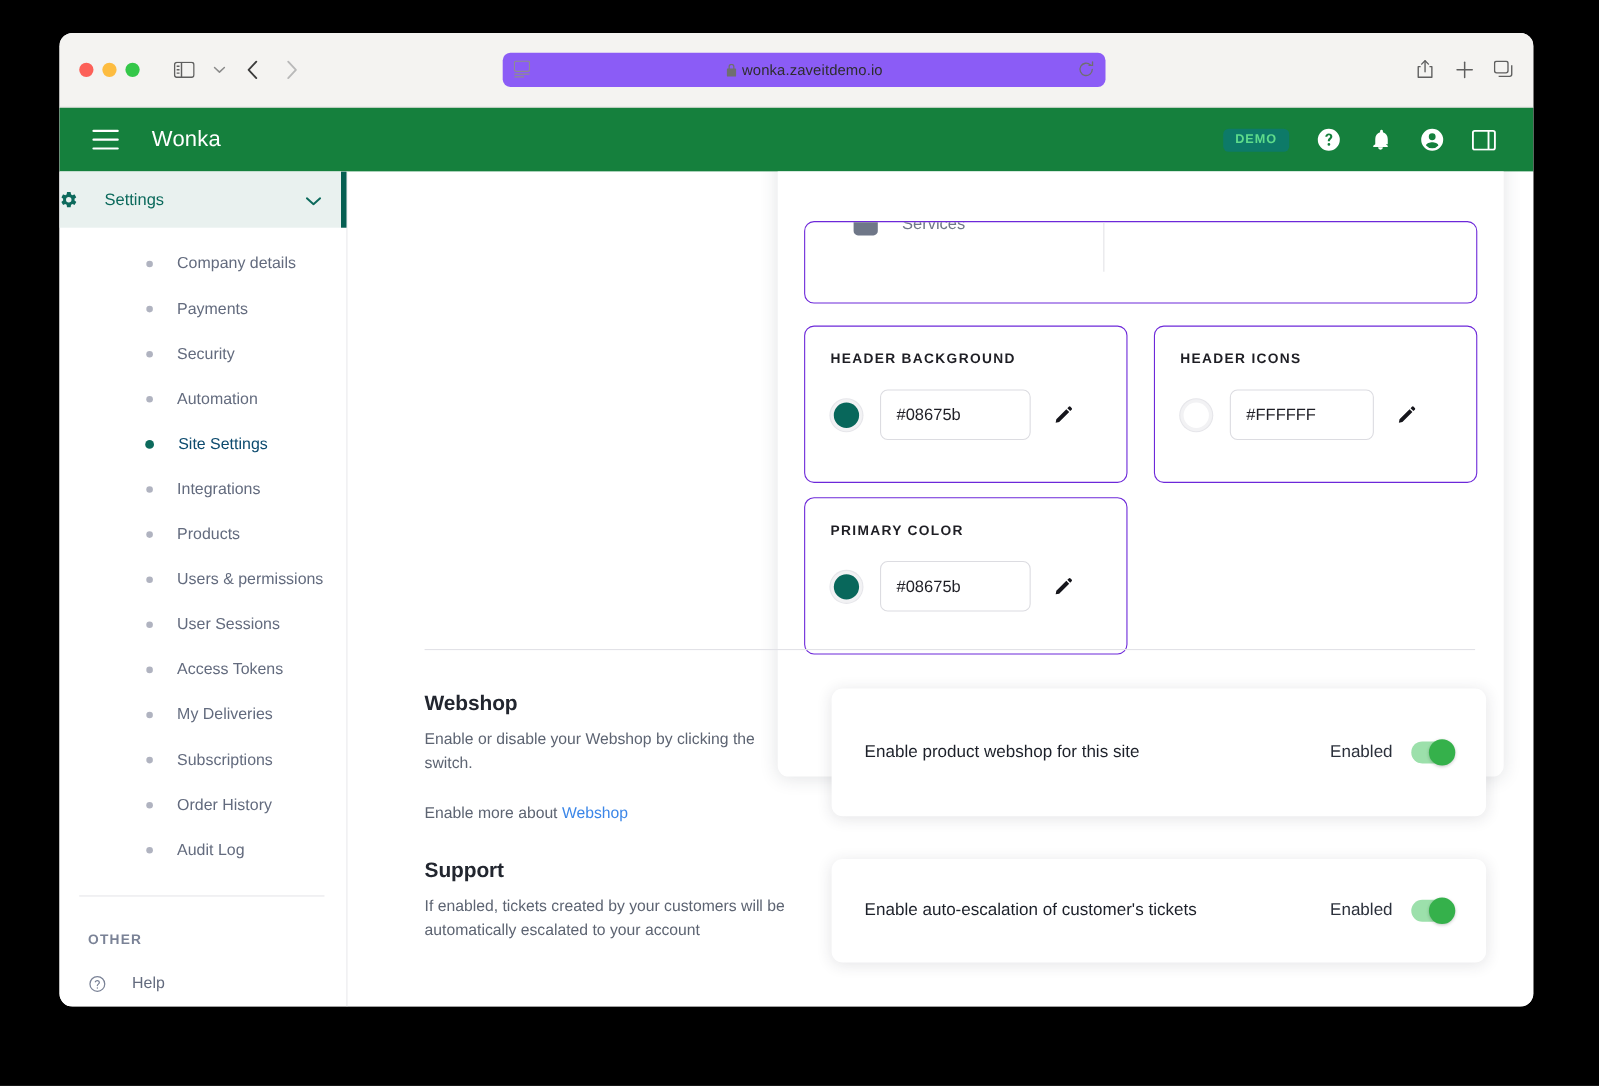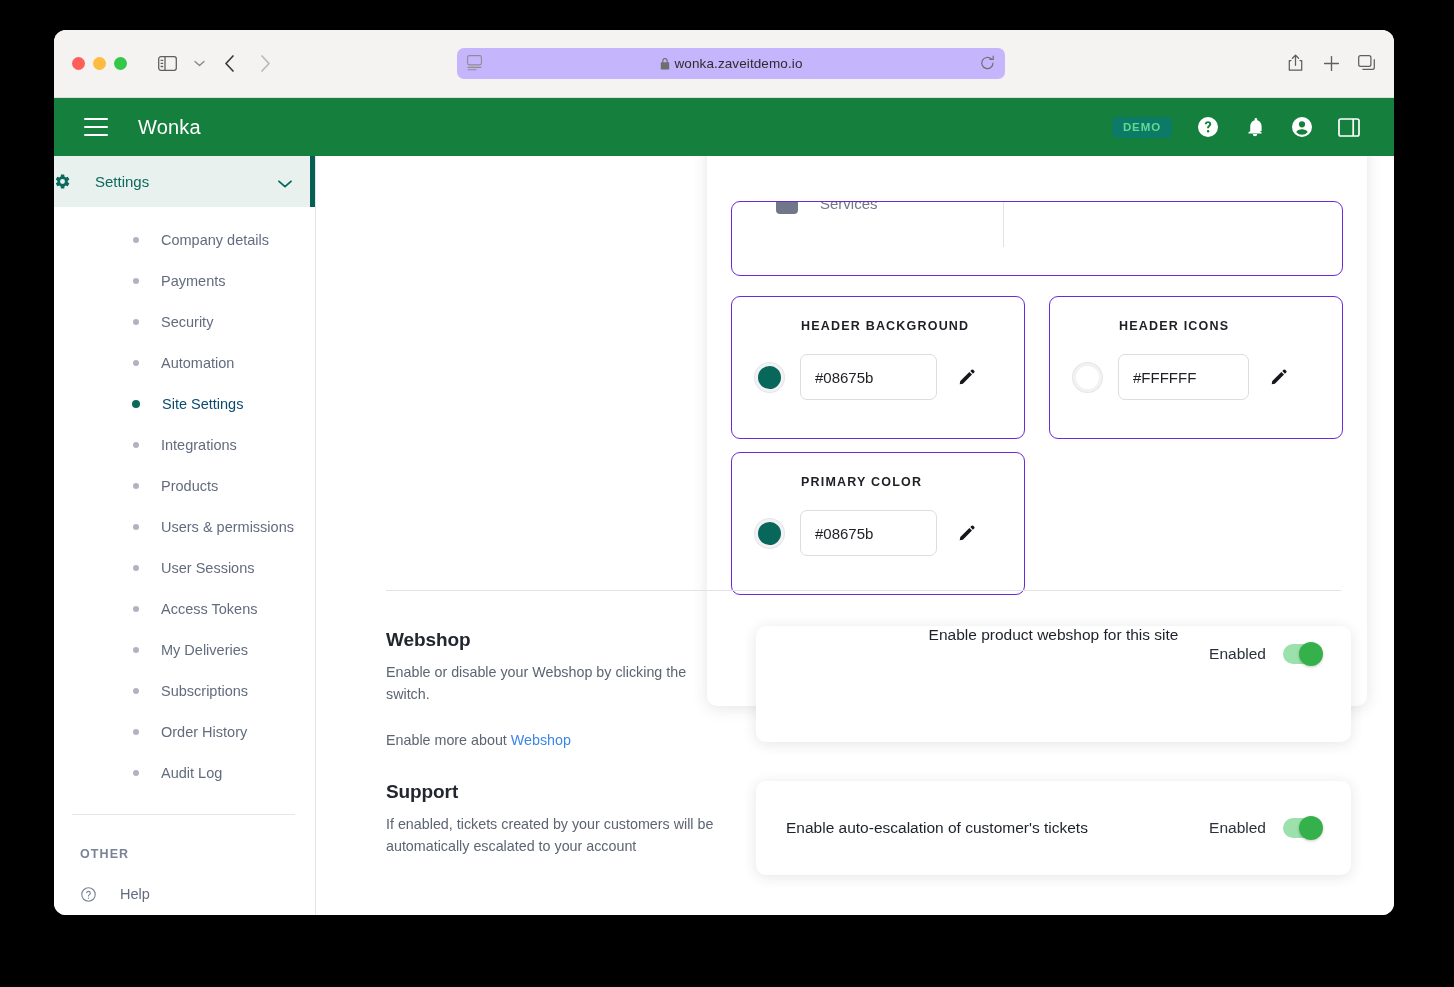--- a/index.html
+++ b/index.html
@@ -45,21 +45,21 @@
   .tb-back    { left: 160px; color: #3c3c3c; }
   .tb-fwd     { left: 196px; color: #b9b9b9; }
   .tb-share   { left: 1226px; }
   .tb-plus    { left: 1262px; }
   .tb-tabs    { left: 1298px; }
 
   .urlbar {
     position: absolute;
     left: 403px; top: 18px;
     width: 548px; height: 31px;
-    background: #c4b5fd;
+    background: #8b5cf6;
     border-radius: 7px;
     display: flex; align-items: center;
   }
   .urlbar .reader {
     position: absolute; left: 10px; top: 7px;
     color: #8e8e8e;
   }
   .urlbar .urltext {
     flex: 1;
     text-align: center;
@@ -226,21 +226,20 @@
     left: 271px; top: 0; width: 1px; height: 45px;
     background: #e3e3e7;
   }
 
   .color-card { padding: 22px 0 0 23px; }
   .color-card .cc-title {
     font-size: 12.5px;
     font-weight: bold;
     color: #1e1e24;
     letter-spacing: 1.2px;
-    margin-left: 46px;
   }
   .cc-row {
     display: flex; align-items: center;
     margin-top: 21px;
   }
   .swatch {
     width: 29px; height: 29px;
     border-radius: 50%;
     flex: none;
     border: 3px solid #f2f2f4;
@@ -325,21 +324,21 @@
     position: absolute;
     right: -2px; top: -2px;
     width: 24px; height: 24px;
     border-radius: 50%;
     background: #35b14b;
     box-shadow: 0 1px 3px rgba(0,0,0,0.22);
   }
 
   .sec-webshop { left: 70px; top: 473px; }
   .sec-support { left: 70px; top: 625px; }
-  .card-webshop { left: 440px; top: 470px; height: 116px; flex-direction: column; }
+  .card-webshop { left: 440px; top: 470px; height: 116px; }
   .card-support { left: 440px; top: 625px; height: 94px; }
 </style>
 </head>
 <body>
 
 <div class="window">
 
   <div class="toolbar">
     <div class="traffic">
       <div class="dot red"></div>

